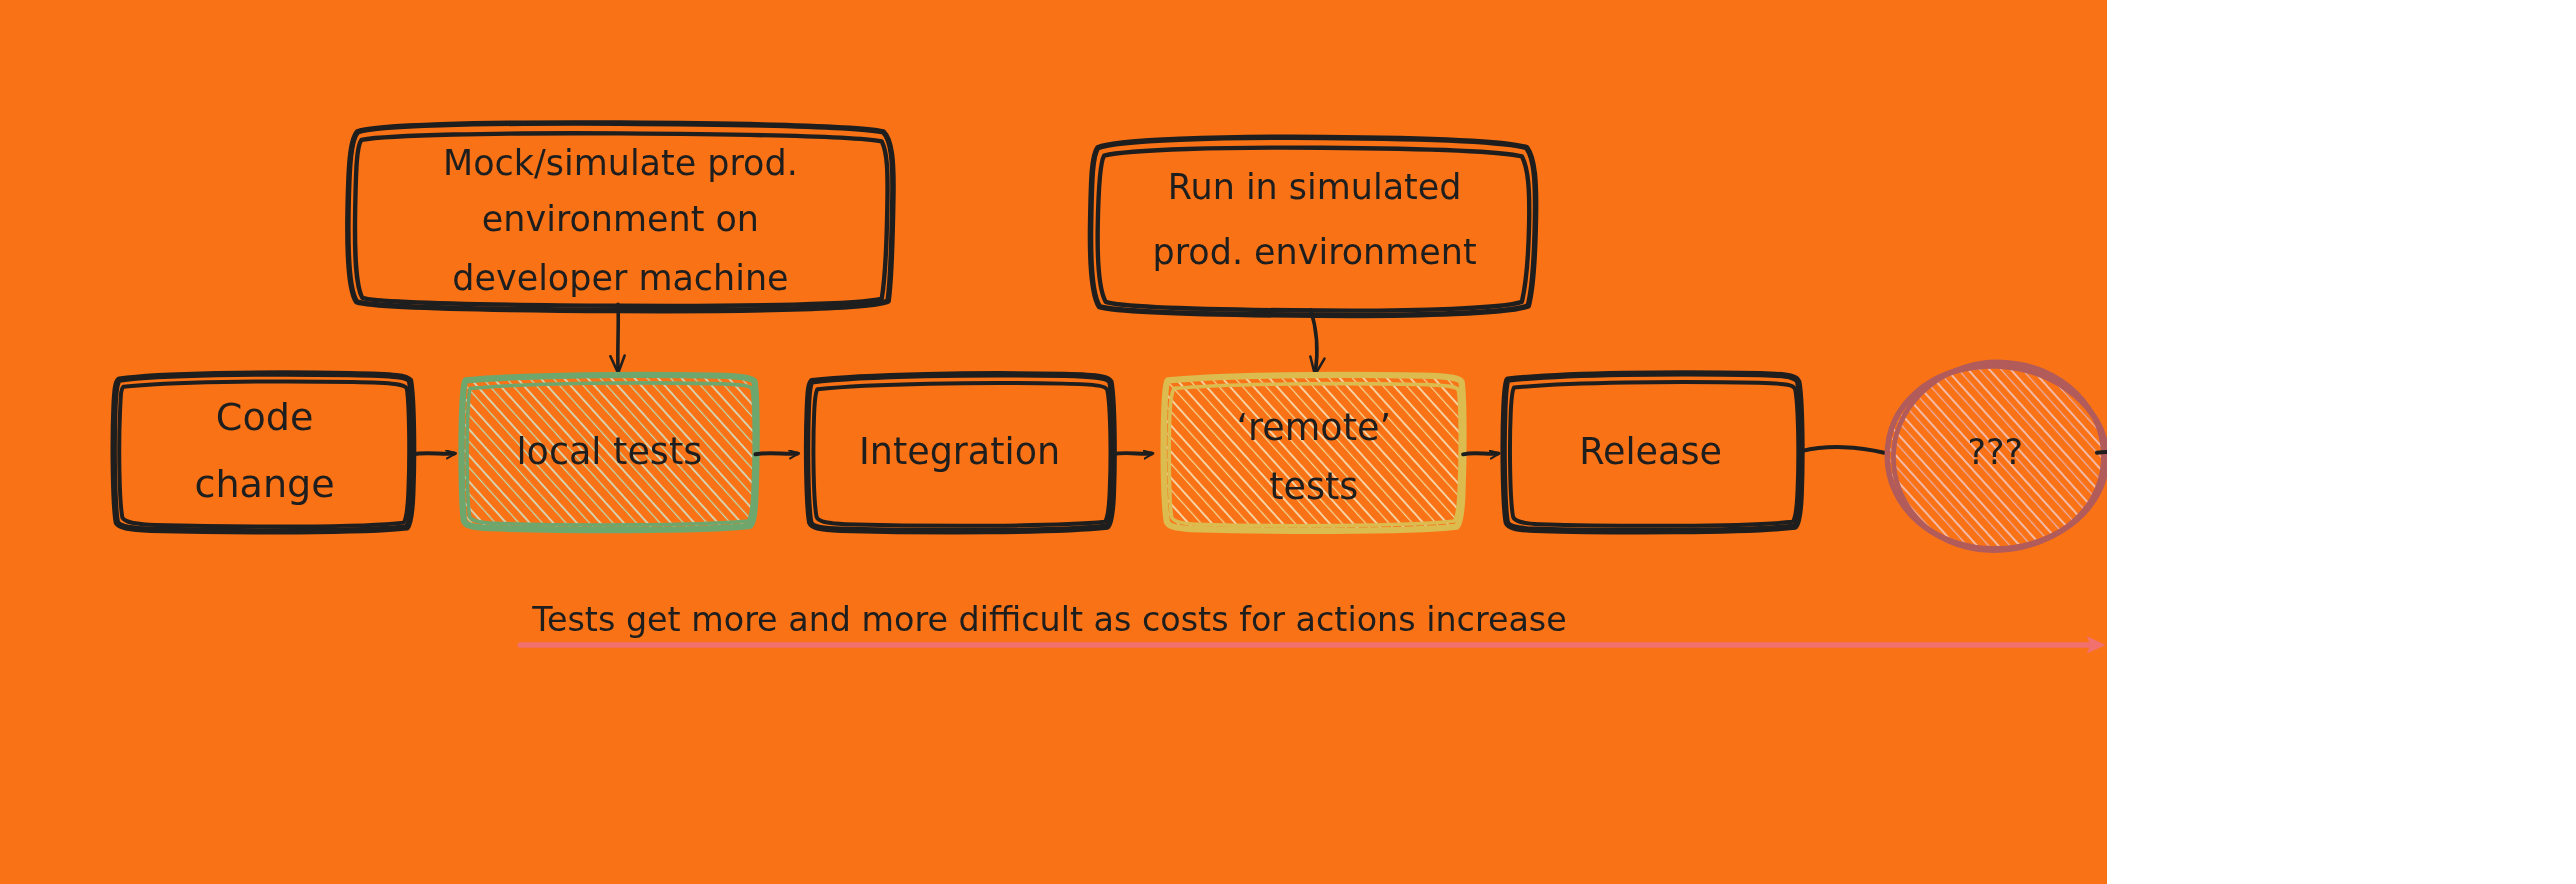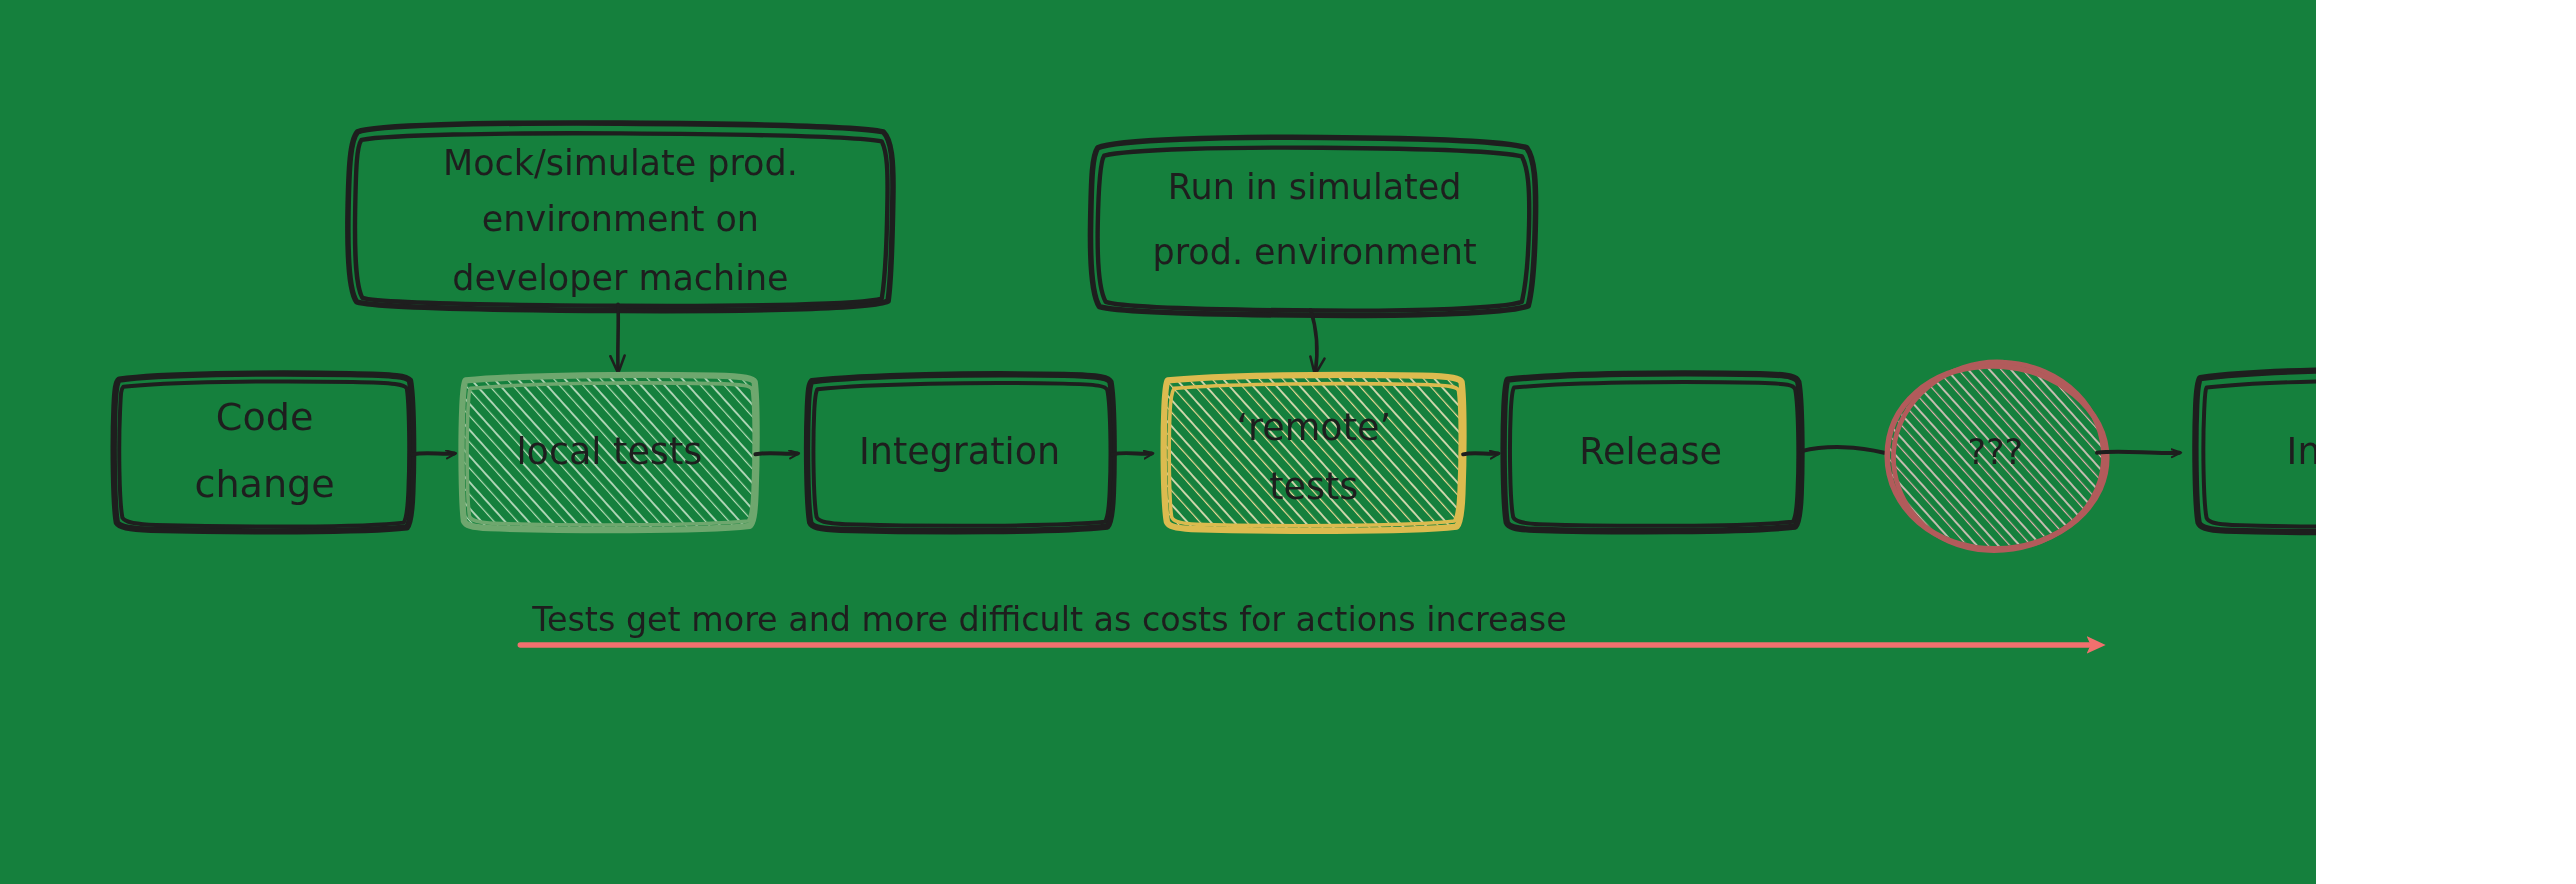--- a/index.html
+++ b/index.html
@@ -5,23 +5,23 @@
   html, body {
     margin: 0;
     padding: 0;
     background: #ffffff;
   }
   body {
     font-family: "DejaVu Sans", sans-serif;
   }
   #canvas-root {
     position: relative;
-    width: 2316px;
+    width: 2107px;
     height: 884px;
-    background: #15803d;
+    background: #f97316;
     overflow: hidden;
   }
   svg#diagram {
     position: absolute;
     left: 0;
     top: 0;
     width: 2576px;
     height: 884px;
   }
   .node-label {

